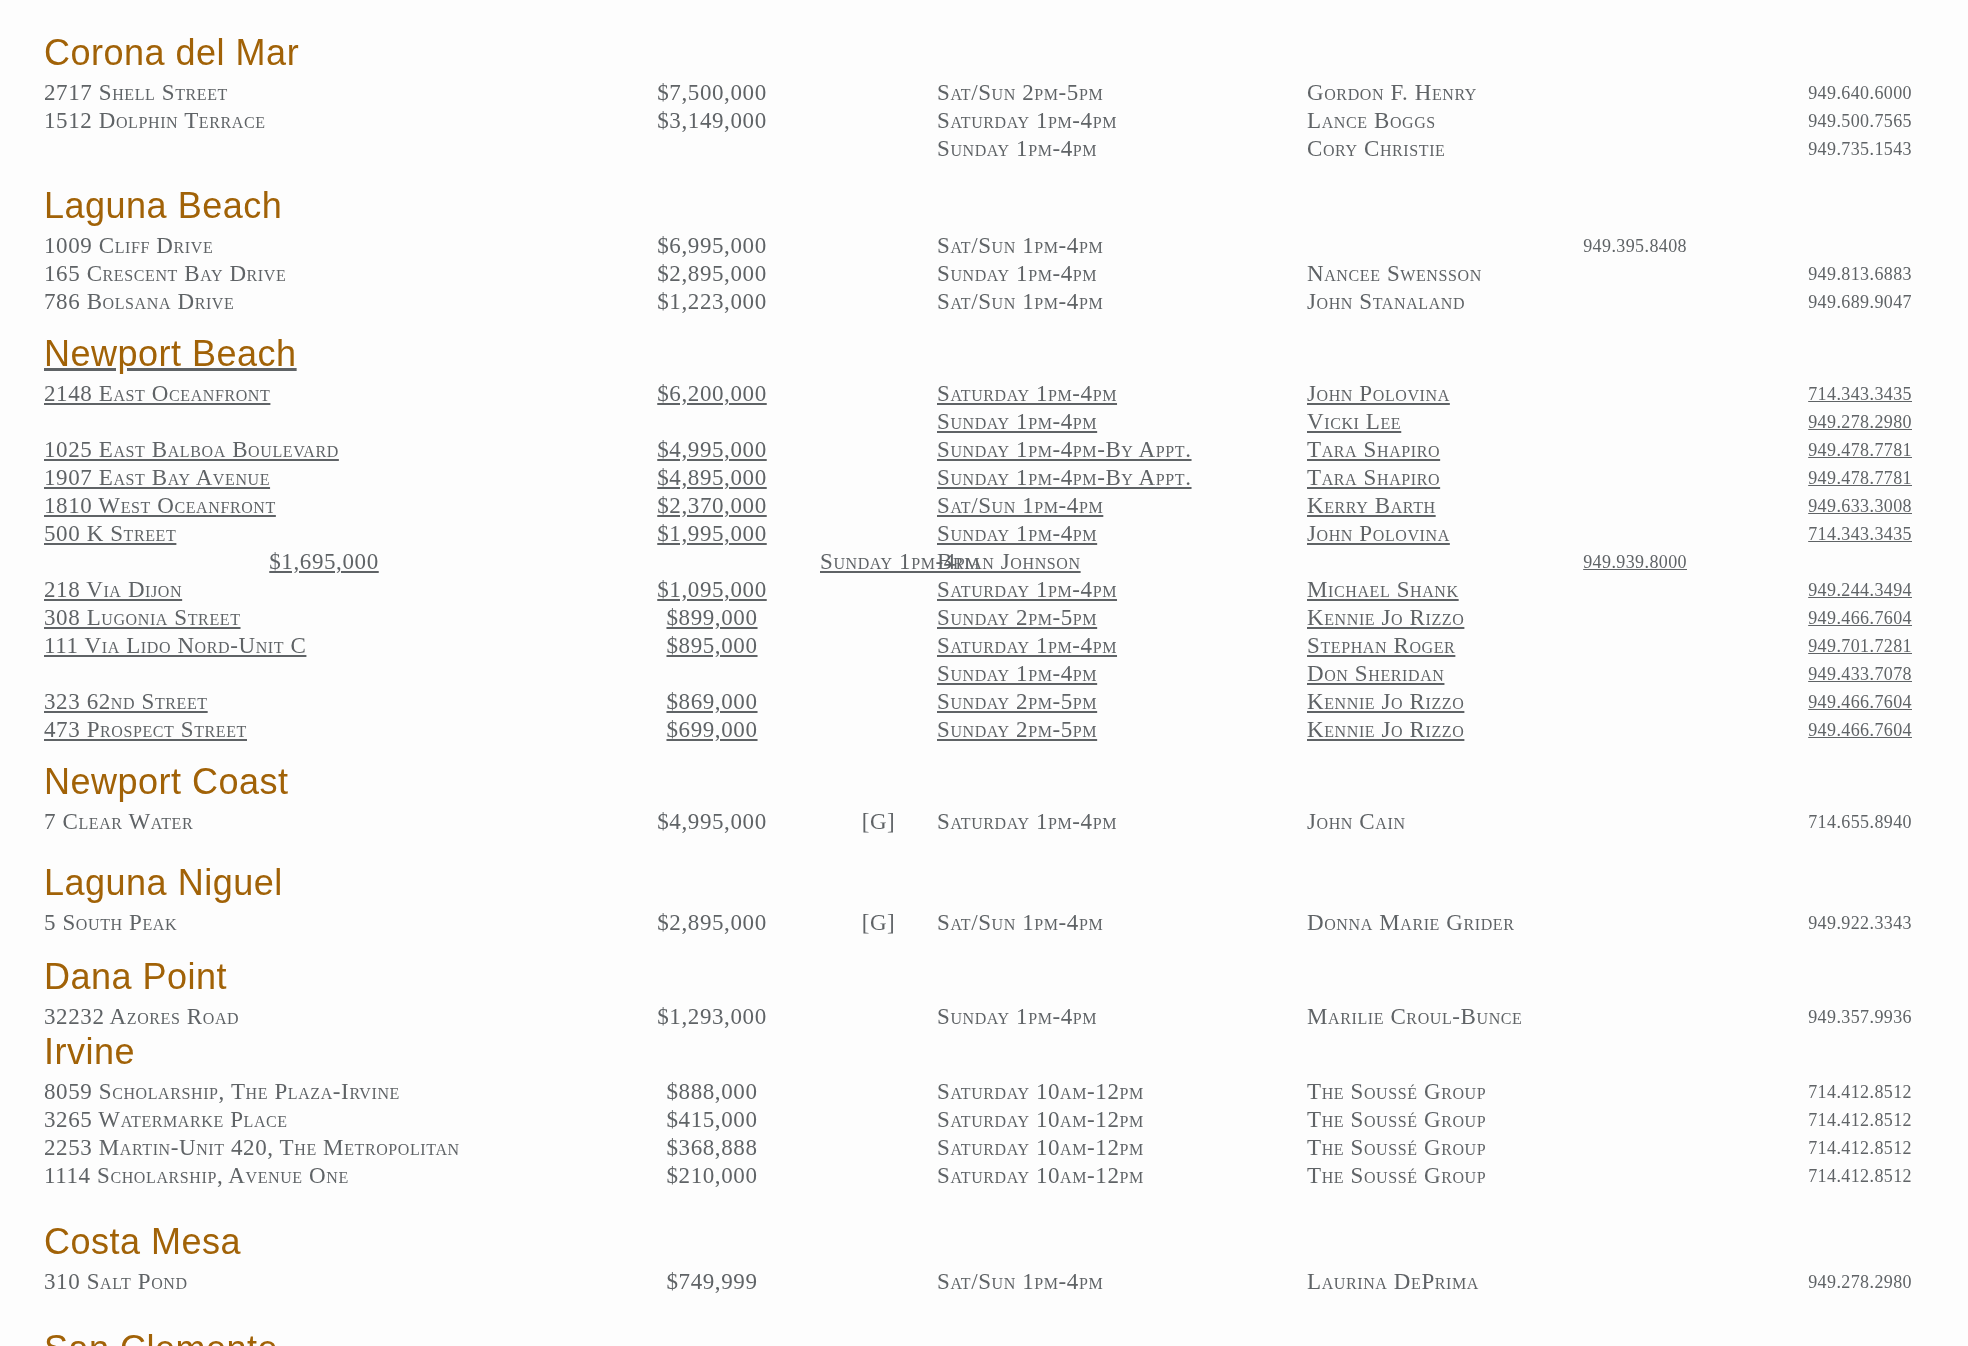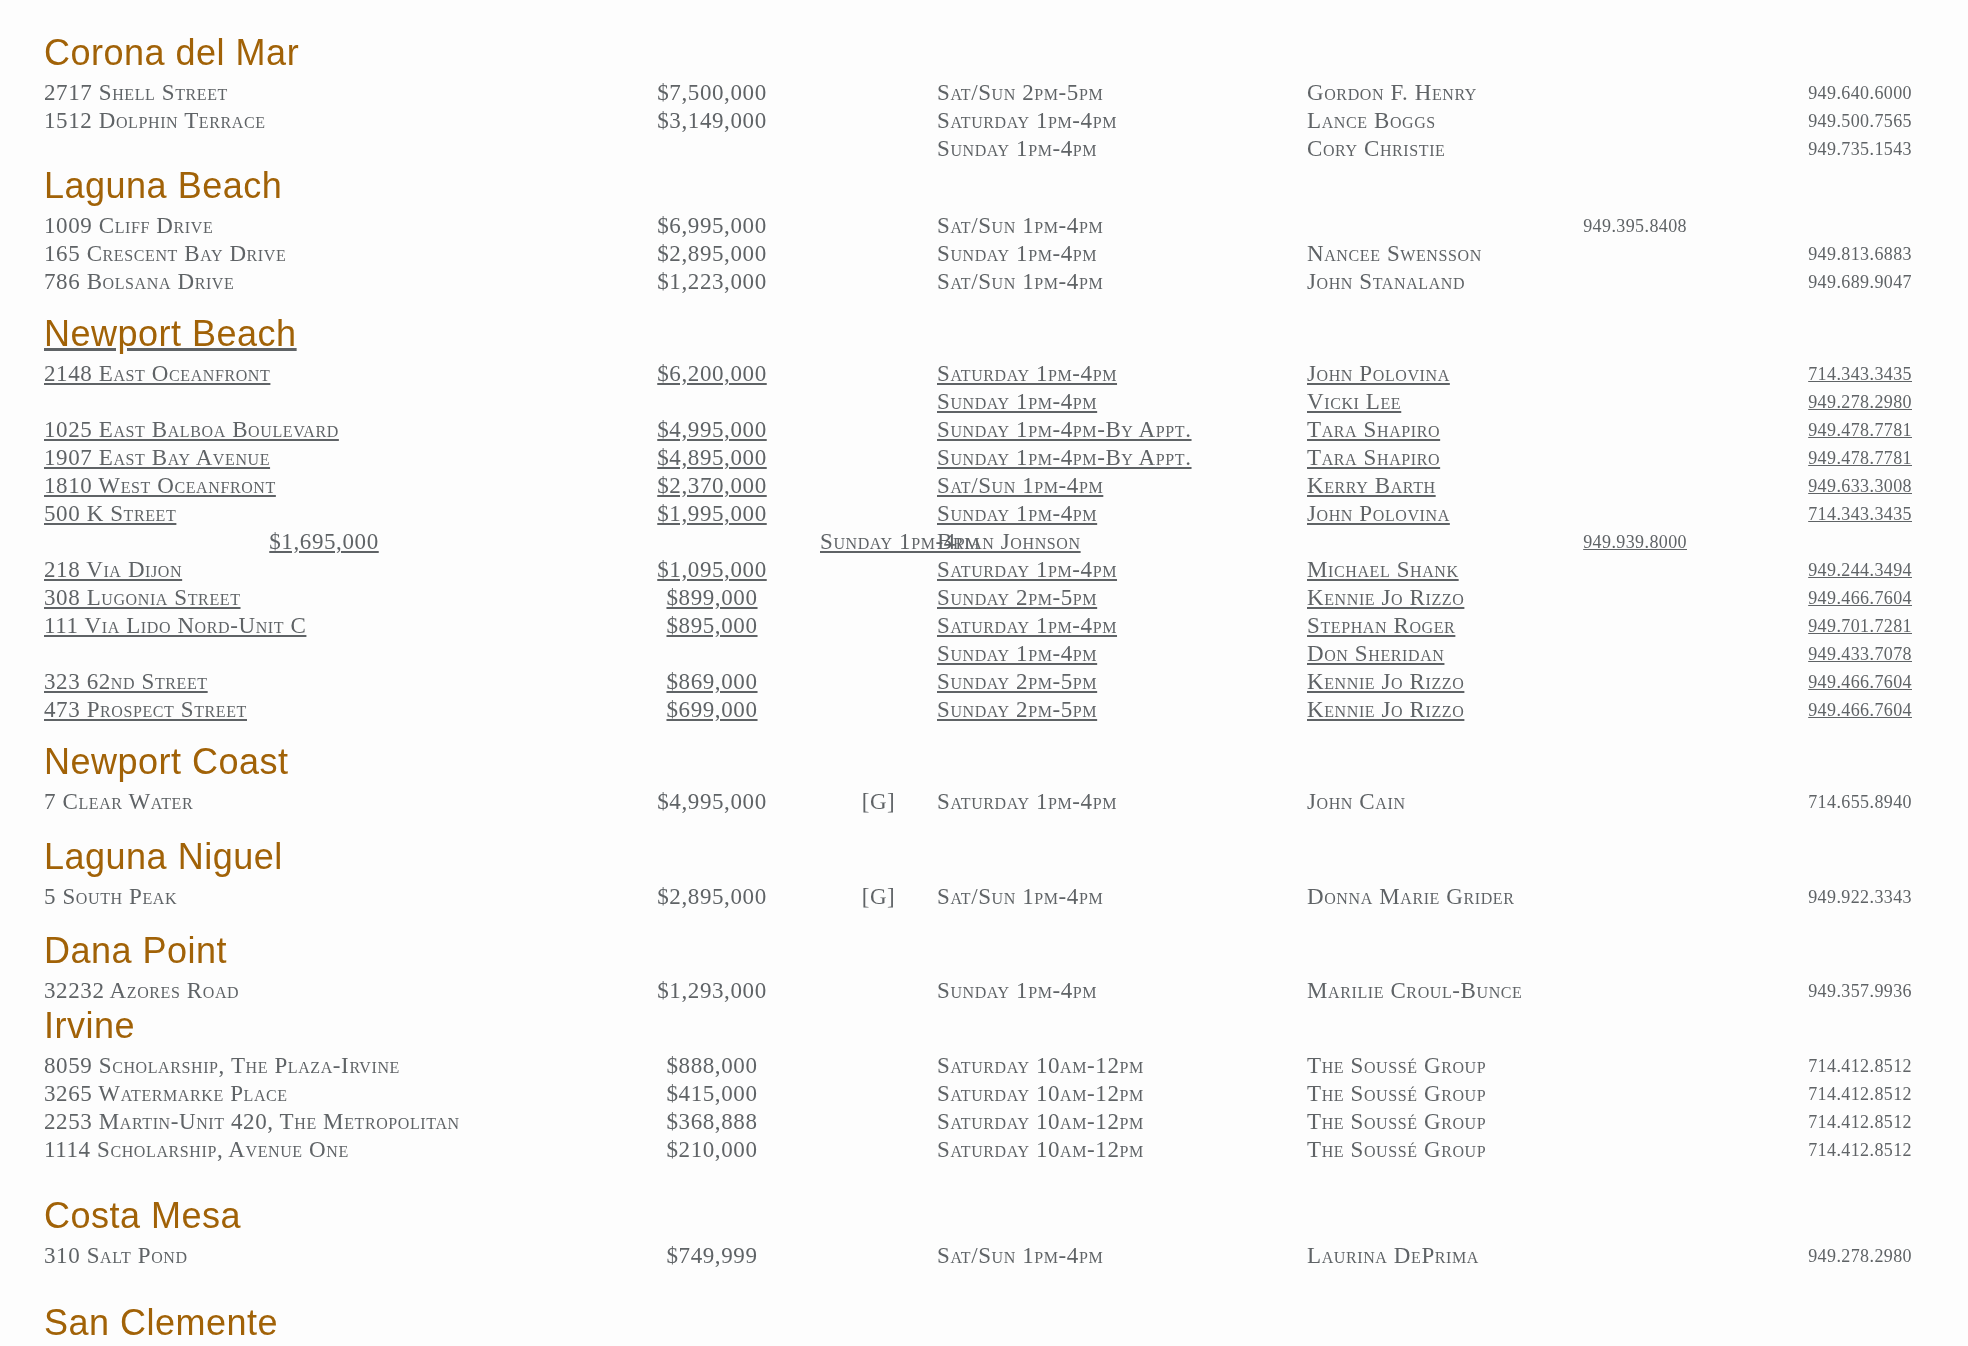--- a/index.html
+++ b/index.html
@@ -17,24 +17,24 @@
   .section h2 {
     font-family: "Liberation Sans", sans-serif;
     font-weight: 300;
     font-size: 36px;
     line-height: 46px;
     letter-spacing: 0.5px;
     margin: 0 0 3px 0;
     color: #a16207;
   }
   
-  .section-laguna-beach   { margin-top: 0; }
+  .section-laguna-beach   { margin-top: 20px; }
   .section-newport-beach  { margin-top: 15px; text-decoration: underline; }
   .section-newport-coast  { margin-top: 15px; }
-  .section-laguna-niguel  { margin-top: 18px; }
+  .section-laguna-niguel  { margin-top: 24px; }
   .section-dana-point     { margin-top: 17px; }
   .section-irvine         { margin-top: -2px; }
   .section-costa-mesa     { margin-top: 29px; }
   .section-san-clemente   { margin-top: 30px; }
   .row {
     display: grid;
     grid-template-columns: 560px 216px 117px 370px 380px 225px;
     line-height: 28px;
     font-size: 23px;
     font-variant: small-caps;

